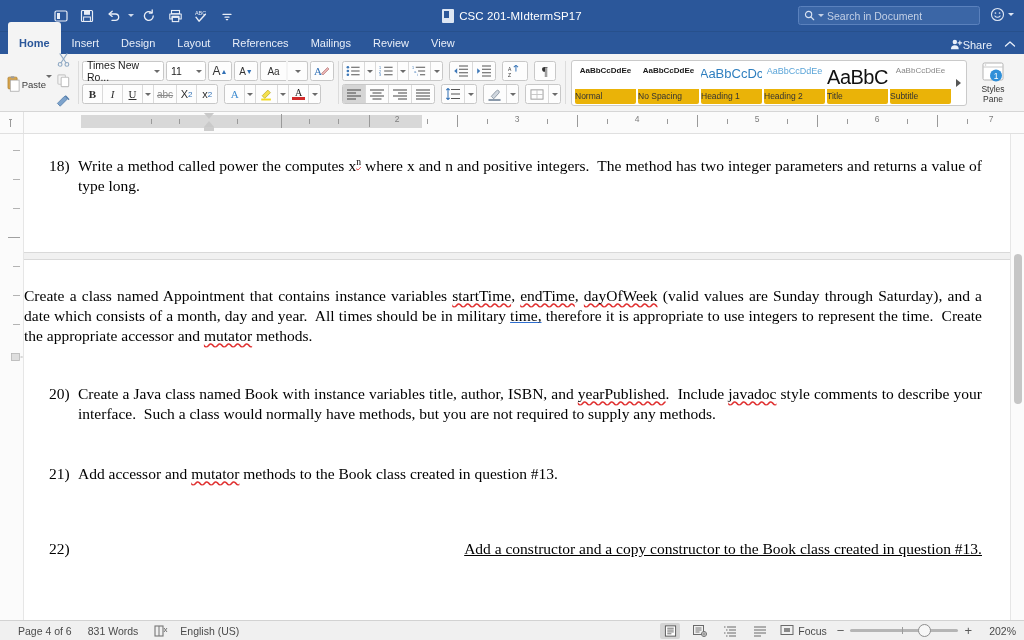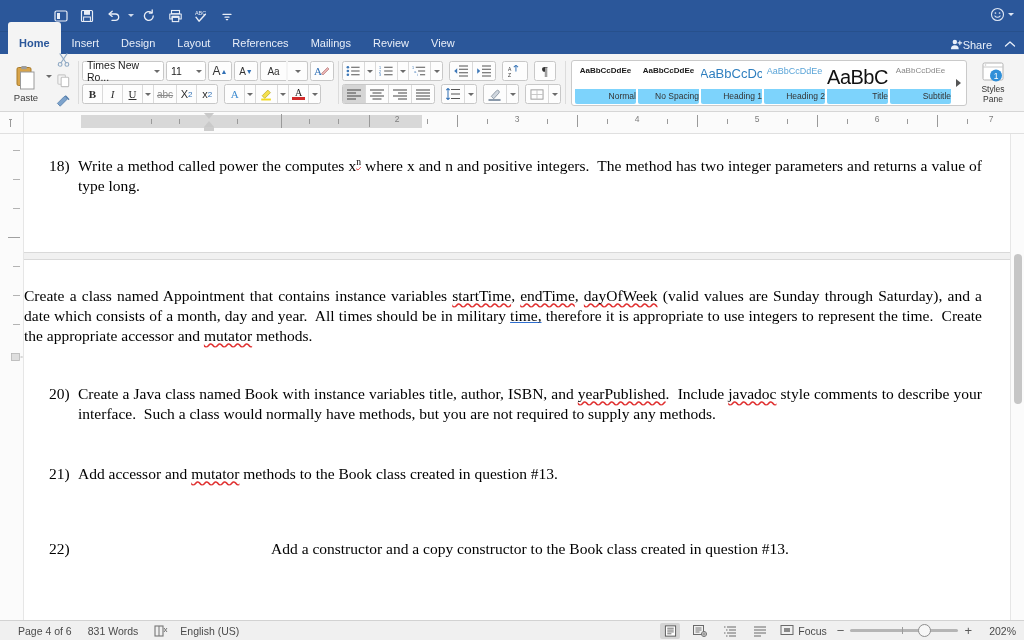--- a/index.html
+++ b/index.html
@@ -74,21 +74,21 @@
     display:flex; align-items:stretch; position:relative;
   }
   .rgroup { display:flex; align-items:center; padding:0 4px; position:relative; }
   .rgroup + .rgroup:before{
     content:""; position:absolute; left:0; top:7px; bottom:7px; width:1px; background:#dcdcdc;
   }
   .rcol { display:flex; flex-direction:column; justify-content:center; gap:3px; }
   .rrow { display:flex; align-items:center; gap:2px; }
 
   .paste {
-    display:flex; flex-direction:column; align-items:center; justify-content:center;
+    display:flex; flex-direction:row; align-items:center; justify-content:center;
     width:40px; padding-top:2px;
   }
   .paste-lbl { font-size:9.5px; color:#3b3b3b; margin-top:1px; }
   .mini-caret {
     width:0;height:0;border-left:3px solid transparent;border-right:3px solid transparent;
     border-top:3.5px solid #6b6b6b; display:inline-block;
   }
   .clipcol { display:flex; flex-direction:column; align-items:center; gap:2px; padding:0 3px; }
 
   .btn {
@@ -117,21 +117,21 @@
     display:flex; align-items:center; border:1px solid #cacaca; background:#fff;
     border-radius:3px; height:46px; margin:0 2px; padding:2px;
   }
   .style-card {
     width:61px; height:42px; display:flex; flex-direction:column; align-items:center;
     justify-content:space-between; border-radius:2px; margin:0 1px; padding:4px 0 0 0;
     overflow:hidden;
   }
   .style-card .samp { font-size:8px; font-weight:bold; color:#1a1a1a; white-space:nowrap;
      font-family:"Liberation Sans", sans-serif; }
-  .style-card .nm { font-size:8.5px; color:#333; background:#7dd3fc; width:100%; text-align:right;
+  .style-card .nm { font-size:8.5px; color:#333; background:#eab308; width:100%; text-align:left;
      padding:2px 0 3px 0; }
   .style-card.blue .samp { color:#2f7fbf; font-weight:normal; font-size:13px; font-family:"Liberation Sans",sans-serif;}
   .style-card.blue3 .samp { color:#5ba5d8; font-weight:normal; font-size:9px;}
   .style-card.title .samp { color:#111; font-weight:normal; font-size:20px; letter-spacing:-0.5px;}
   .style-card.sub .samp { color:#888; font-weight:normal; font-size:8px;}
   .gal-more { width:12px; display:flex; align-items:center; justify-content:center; }
   .gal-more:after{ content:""; width:0;height:0;border-top:4px solid transparent;
     border-bottom:4px solid transparent;border-left:5px solid #555; }
   .stylespane {
     display:flex; flex-direction:column; align-items:center; justify-content:center;
@@ -257,21 +257,33 @@
             <path d="M3 8.2 L6 12.2 L12.4 5.2" fill="none" stroke="#e9eef7" stroke-width="1.4" stroke-linecap="round" stroke-linejoin="round"></path>
           </svg>
       </div>
       <div class="tb-btn">
         <svg width="14" height="14" viewBox="0 0 14 14">
             <path d="M3 5.4 h8 M5 8.2 h4 M6.3 10.6 h1.4" stroke="#e9eef7" stroke-width="1.2" stroke-linecap="round"></path>
           </svg>
       </div>
     </div>
 
-
+    <div class="tb-title">
+      <span class="doc-ico"></span>
+      <span>CSC 201-MIdtermSP17</span>
+    </div>
+
+    <div class="tb-search">
+      <svg width="11" height="11" viewBox="0 0 12 12">
+          <circle cx="5" cy="5" r="3.4" fill="none" stroke="#d7e1f1" stroke-width="1.3"></circle>
+          <path d="M7.5 7.5 L10.6 10.6" stroke="#d7e1f1" stroke-width="1.3" stroke-linecap="round"></path>
+        </svg>
+      <span class="mini-caret" style="border-top-color:#c3d0e6"></span>
+      <span class="ph">Search in Document</span>
+    </div>
 
     <div class="tb-emoji">
       <svg width="15" height="15" viewBox="0 0 16 16">
           <circle cx="8" cy="8" r="6.4" fill="none" stroke="#dfe7f4" stroke-width="1.2"></circle>
           <circle cx="5.8" cy="6.4" r="0.9" fill="#dfe7f4"></circle>
           <circle cx="10.2" cy="6.4" r="0.9" fill="#dfe7f4"></circle>
           <path d="M5.2 9.6 a3.2 2.6 0 0 0 5.6 0" fill="none" stroke="#dfe7f4" stroke-width="1.2" stroke-linecap="round"></path>
         </svg>
       <span class="mini-caret" style="border-top-color:#dfe7f4"></span>
     </div>
@@ -694,21 +706,21 @@
 
             <div class="q">
               <div class="q-num">21)</div>
               <div class="q-txt" style="text-align:left;">Add accessor and <span class="sp-red">mutator</span> methods to the Book class created in question #13.</div>
             </div>
 
             <div style="height:55px;"></div>
 
             <div class="q">
               <div class="q-num">22)</div>
-              <div class="q-txt" style="text-align:center;">Add a constructor and a copy constructor to the Book class created in question #13.</div>
+              <div class="q-txt" style="text-align:right;text-decoration:underline;">Add a constructor and a copy constructor to the Book class created in question #13.</div>
             </div>
 
           </div>
         </div>
       </div>
 
       <div class="vscroll">
         <div class="vthumb"></div>
       </div>
     </div>

